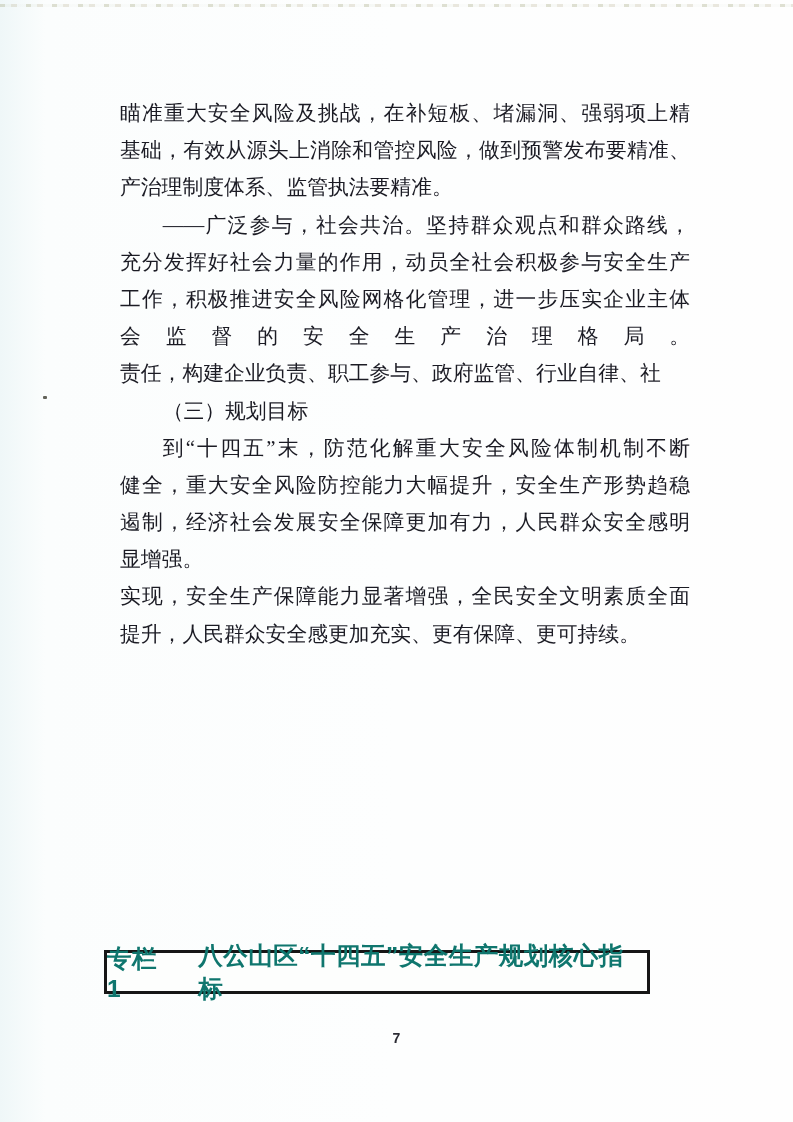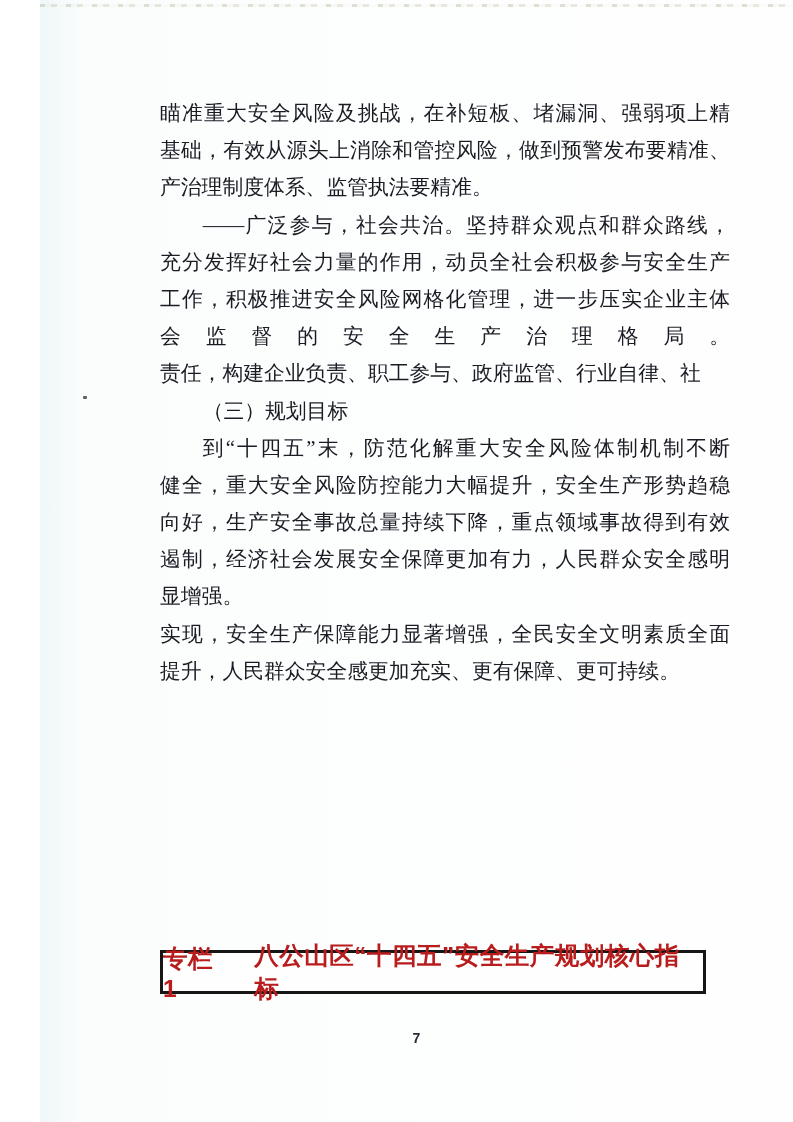--- a/index.html
+++ b/index.html
@@ -6,21 +6,20 @@
   body {
     width: 793px; height: 1122px;
     position: relative;
     background: #ffffff;
     font-family: "Liberation Serif", "DejaVu Serif", serif;
     overflow: hidden;
   }
   .page {
     position: absolute; inset: 0;
     background: linear-gradient(90deg, #eff7f8 0px, #fbfdfd 45px, #fdfefe 50%, #fefefe 100%);
-    margin-left: 40px;
   }
   .top-artifact {
     position: absolute; top: 4px; left: 0; right: 0; height: 3px;
     background: repeating-linear-gradient(90deg,
       rgba(171,174,138,0.38) 0 5px,
       rgba(205,214,196,0.14) 5px 11px,
       rgba(186,178,148,0.30) 11px 17px,
       rgba(220,225,215,0.10) 17px 26px);
   }
   .ink-speck {
@@ -37,30 +36,30 @@
   .para.bold { font-weight: 400; }
   .tline {
     height: 37.2px;
     text-align: justify;
     text-align-last: justify;
     white-space: normal;
   }
   .para .tline:last-child { text-align-last: left; }
   .para.indent .tline.first { text-indent: 2.05em; }
   .callout {
-    position: absolute; left: 120px; top: 950px; width: 546px; height: 44px;
+    position: absolute; left: 104px; top: 950px; width: 546px; height: 44px;
     box-sizing: border-box;
     border: 3px solid #161616;
     background: #fdfefd;
     display: flex; align-items: center; justify-content: center;
     gap: 20px;
     font-family: "Liberation Sans", "DejaVu Sans", sans-serif;
     font-weight: 700;
     font-size: 24.5px;
-    color: #b91c1c;
+    color: #0f766e;
     letter-spacing: 0.5px;
   }
   .page-number {
     position: absolute; left: 0; right: 0; top: 1030px;
     text-align: center;
     font-family: "Liberation Sans", "DejaVu Sans", sans-serif;
     font-weight: 700;
     font-size: 14px;
     color: #2b2b33;
   }
@@ -84,21 +83,20 @@
         <div class="tline">工作，积极推进安全风险网格化管理，进一步压实企业主体</div>
         <div class="tline">会监督的安全生产治理格局。</div>
         <div class="tline">责任，构建企业负责、职工参与、政府监管、行业自律、社</div>
       </div>
       <div class="para indent bold">
         <div class="tline first">（三）规划目标</div>
       </div>
       <div class="para indent">
         <div class="tline first">到“十四五”末，防范化解重大安全风险体制机制不断</div>
         <div class="tline">健全，重大安全风险防控能力大幅提升，安全生产形势趋稳</div>
-        <div class="tline">向好，生产安全事故总量持续下降，重点领域事故得到有效</div>
         <div class="tline">遏制，经济社会发展安全保障更加有力，人民群众安全感明</div>
         <div class="tline">显增强。</div>
       </div>
       <div class="para indent">
         <div class="tline">实现，安全生产保障能力显著增强，全民安全文明素质全面</div>
         <div class="tline">提升，人民群众安全感更加充实、更有保障、更可持续。</div>
       </div>
     </div>
 
   <div class="callout">

